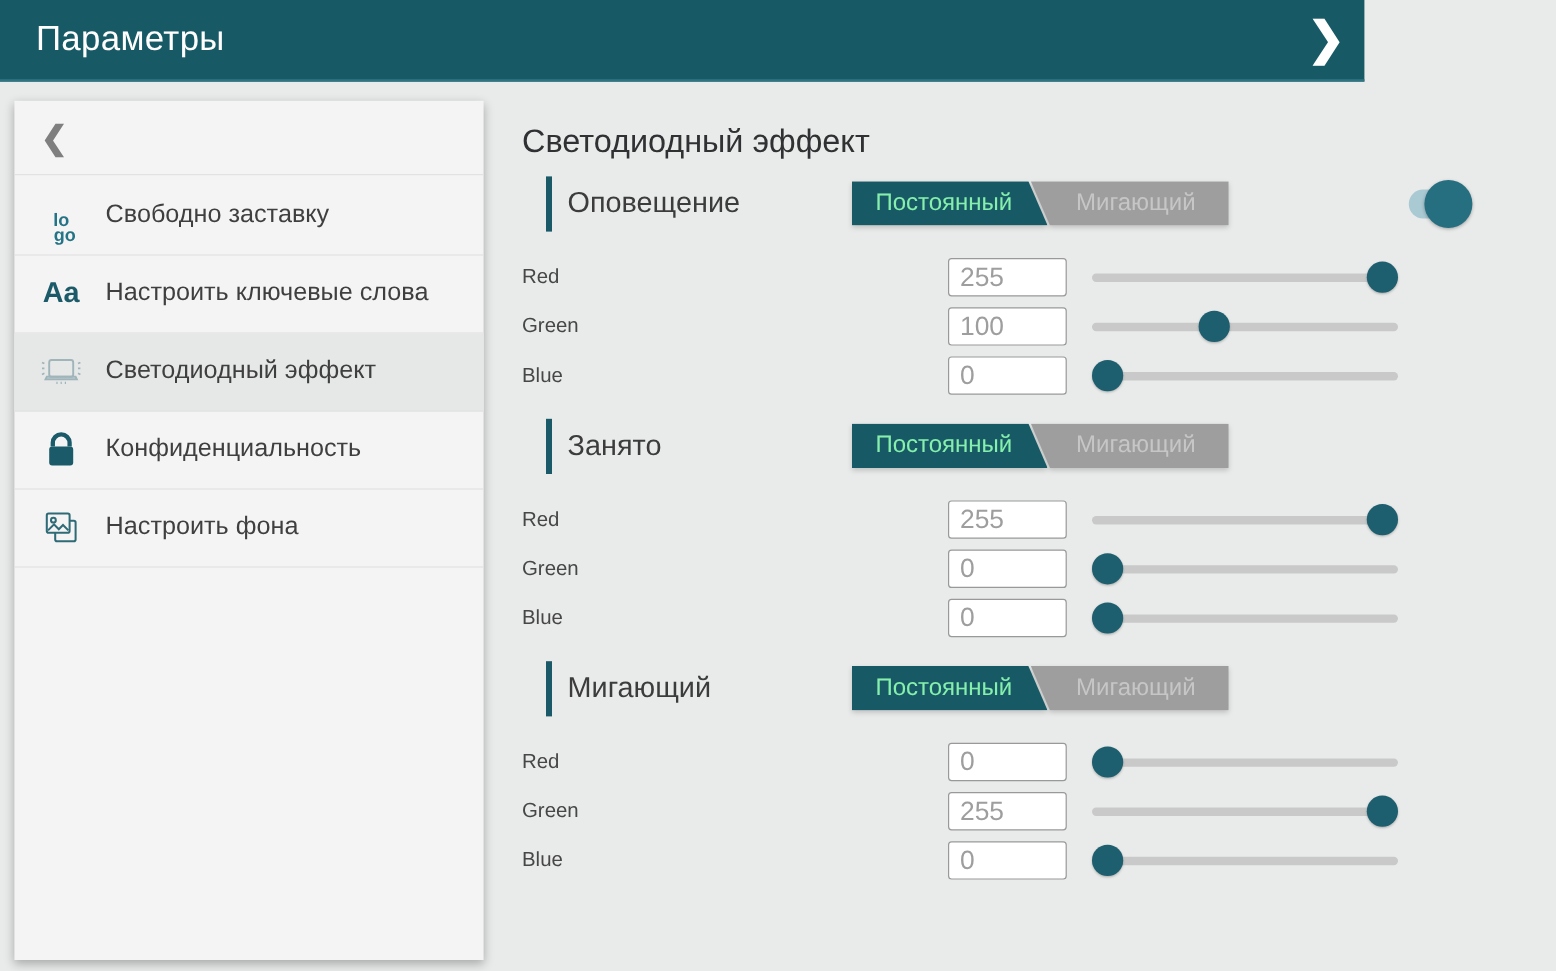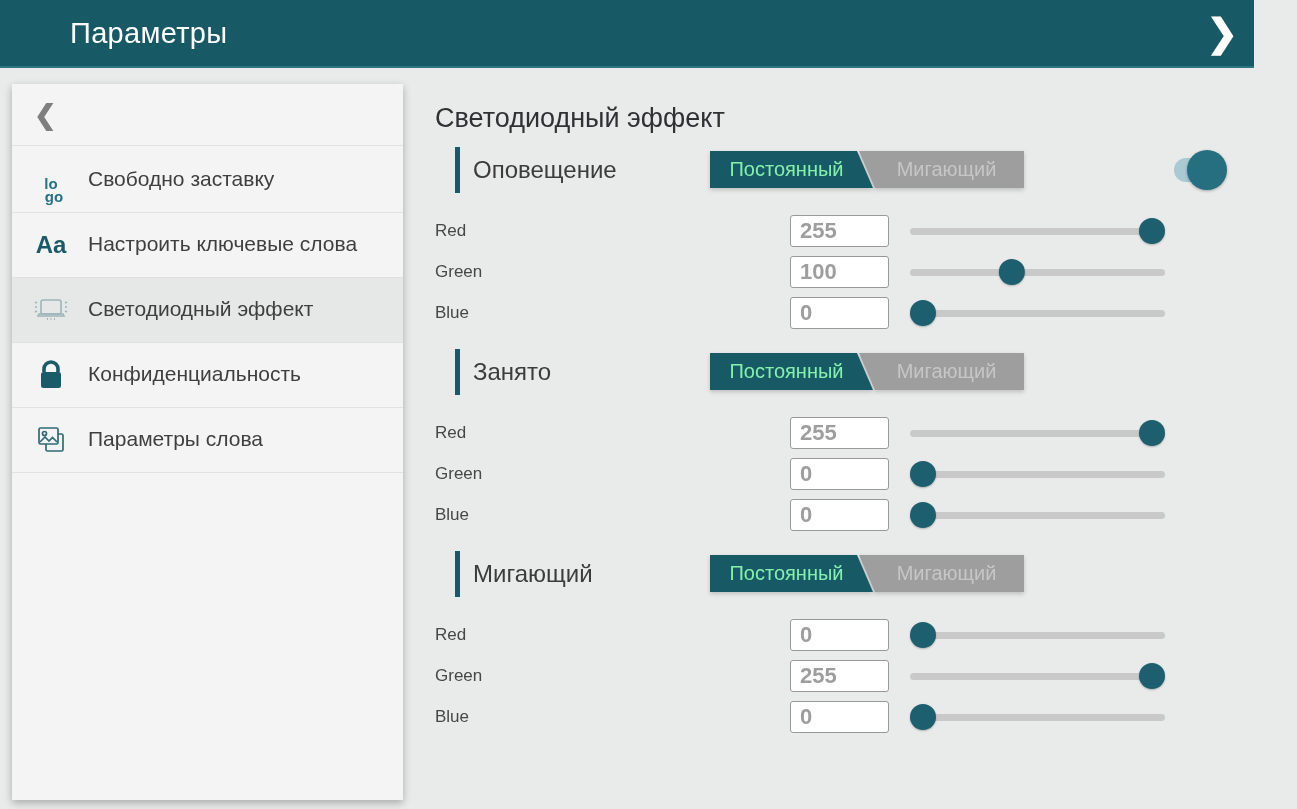--- a/index.html
+++ b/index.html
@@ -1,22 +1,22 @@
 <!DOCTYPE html>
 <html><head>
 <meta charset="utf-8">
 <style>
   * { margin:0; padding:0; box-sizing:border-box; }
   html,body { width:1297px; height:809px; overflow:hidden;
     font-family:"Liberation Sans", sans-serif; background:#e9eaea; }
 
   
-  .appbar { position:absolute; left:0; top:0; width:1254px; height:68px;
+  .appbar { position:absolute; left:0; top:0; width:1137px; height:68px;
     background:#175a66; border-bottom:2px solid #2e7482;
-    display:flex; align-items:center;padding-left:40px; }
+    display:flex; align-items:center; }
   .appbar-title { color:#ffffff; font-size:29px; margin-left:30px; font-weight:400; letter-spacing:.3px; }
   .appbar-next { position:absolute; right:16px; top:10px; color:#ffffff;
     font-size:38px; font-weight:bold; cursor:pointer; line-height:46px; }
 
   
   .sidebar { position:absolute; left:12px; top:84px; width:391px; height:716px;
     background:#f4f4f4; box-shadow:0 3px 8px rgba(0,0,0,.28); }
   .sb-back { display:flex; align-items:center; min-height:62px;
     padding-left:22px; border-bottom:1px solid #e2e2e2; cursor:pointer; }
   .sb-back-icon { color:#7f7f7f; font-size:27px; font-weight:bold; }
@@ -55,21 +55,21 @@
     border-radius:12px; background:#a9c9d3; cursor:pointer; }
   .toggle-knob { position:absolute; right:-7px; top:-8px; width:40px; height:40px;
     border-radius:50%; background:#266f80; box-shadow:0 1px 3px rgba(0,0,0,.3); }
 
   
   .channels { margin-top:22px; }
   .ch-row { display:flex; align-items:center; height:32px; margin-bottom:9px; }
   .ch-label { width:355px; padding-right:22px; font-size:17px; color:#474747; }
   .ch-input { width:99px; height:32px; border:1.5px solid #999999; border-radius:3px;
     background:#ffffff; color:#9e9e9e; font-size:22px; padding-left:9px;
-    font-family:"Liberation Sans", sans-serif; outline:none;font-weight:bold; }
+    font-family:"Liberation Sans", sans-serif; outline:none; }
   .ch-slider { position:relative; width:255px; height:32px; margin-left:21px; cursor:pointer; }
   .ch-track { position:absolute; left:0; top:13px; width:255px; height:7px;
     border-radius:3.5px; background:#c9c9c9; }
   .ch-thumb { position:absolute; top:3px; width:26px; height:26px; border-radius:50%;
     background:#1d5e6f; box-shadow:0 1px 2px rgba(0,0,0,.25); }
 </style>
 </head>
 <body>
 
 <div class="appbar">
@@ -123,21 +123,21 @@
 
   <div class="sb-item">
     <span class="sb-icon">
       <svg width="30" height="30" viewBox="0 0 30 30" fill="none" stroke="#2e6b76" stroke-width="1.7">
         <rect x="10" y="9" width="17" height="17" rx="1.5"></rect>
         <rect x="3" y="3" width="19" height="16" rx="1.5" fill="#f4f4f4"></rect>
         <circle cx="8.5" cy="8.5" r="2"></circle>
         <path d="M4 17 l5 -5 4 4 3.5 -3.5 4.5 4.5"></path>
       </svg>
     </span>
-    <span class="sb-label">Параметры слова</span>
+    <span class="sb-label">Настроить фона</span>
   </div>
 </div>
 
 <div class="main">
   <div class="main-title">Светодиодный эффект</div>
 
   <div class="section">
     <div class="sec-head">
       <div class="sec-accent"></div>
       <div class="sec-label">Оповещение</div>

